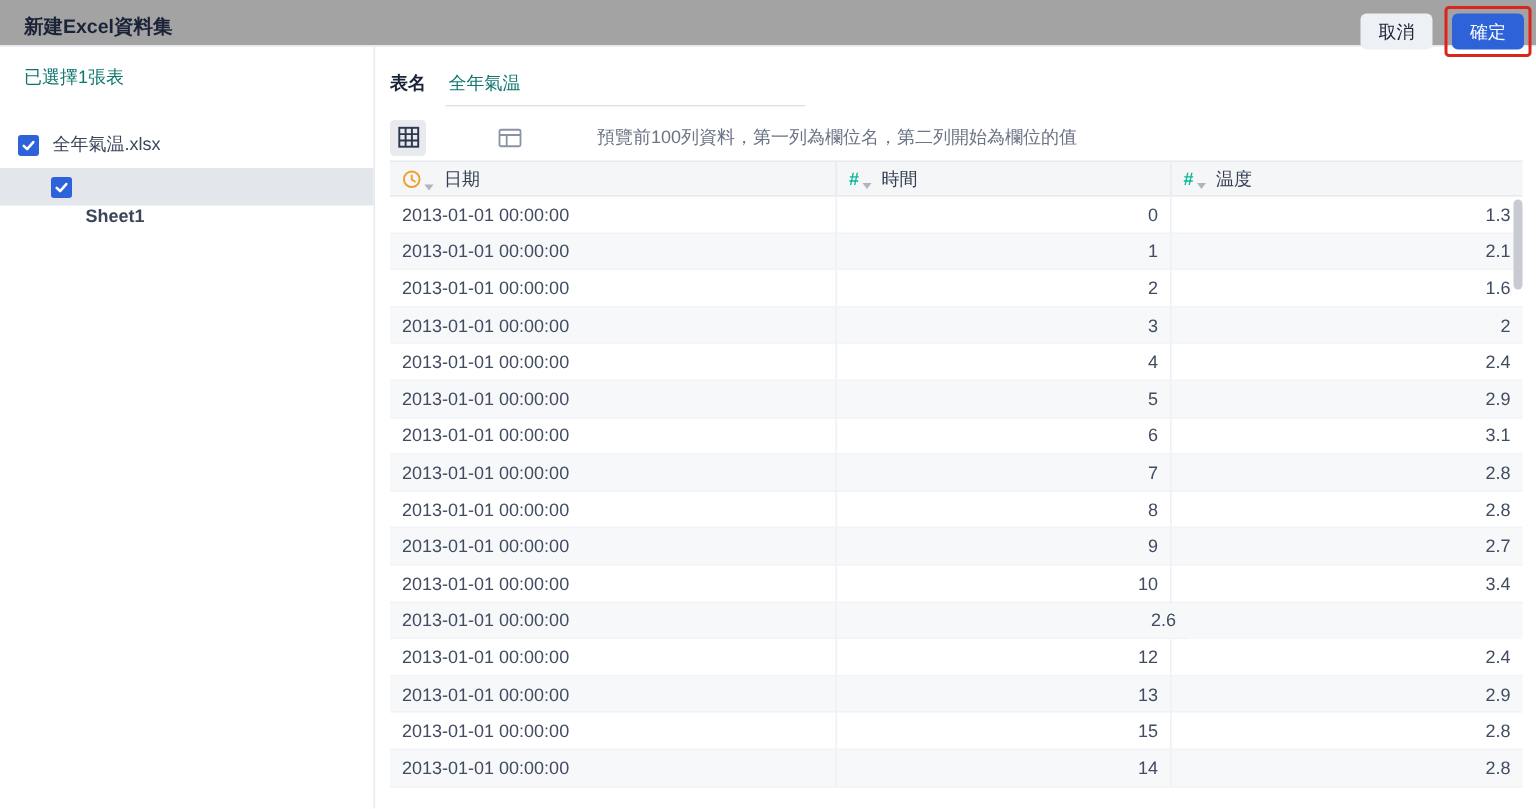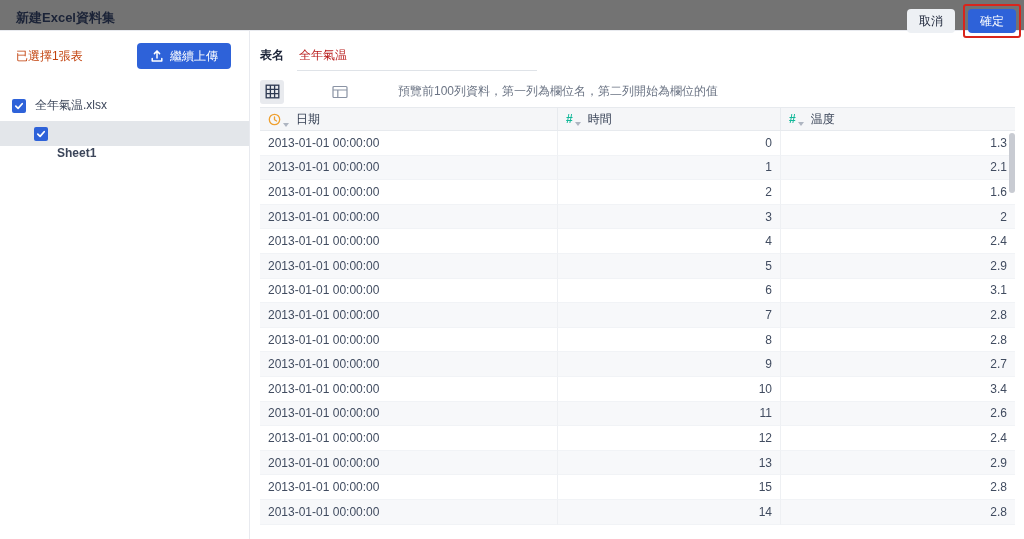--- a/index.html
+++ b/index.html
@@ -4,54 +4,54 @@
 <style>
   * { margin:0; padding:0; box-sizing:border-box; }
   html,body { width:1024px; height:539px; }
   body {
     position:relative; overflow:hidden; background:#ffffff;
     font-family:"Liberation Sans","DejaVu Sans",sans-serif;
     color:#1c2740; font-size:12px;
   }
   
   .topbar { position:absolute; top:0; left:0; right:0; height:31px;
-            border-bottom:1px solid #e8eaef; background:#737373; }
+            border-bottom:1px solid #e8eaef; background:#a3a3a3; }
   .dialog-title { position:absolute; left:16px; top:9px; font-size:13px; font-weight:bold; color:#1b2337; }
   .topbar-actions { position:absolute; right:3px; top:4px; display:flex; align-items:center; z-index:5;padding-left:44px; }
   .btn { border:none; cursor:pointer; font-size:12px; border-radius:4px; height:24px; padding:0 12px;
          font-family:inherit; }
   .btn-cancel { background:#edf0f4; color:#1b2337; margin-right:8px; }
   .annotation-box { display:inline-flex; border:2px solid #d9251c; border-radius:3px; padding:3px; }
   .btn-confirm { background:#2e62d9; color:#ffffff; }
   .corner-artifact { position:absolute; left:0; top:0; width:5px; height:4px; background:#34353d; }
 
   
   .sidebar { position:absolute; left:0; top:31px; bottom:0; width:250px;
              border-right:1px solid #e8eaef; background:#fff; }
   .sidebar-top { display:flex; align-items:center; justify-content:space-between;
                  padding:12px 18px 0 16px; }
-  .selected-count { color:#c2410c; }
+  .selected-count { color:#0f766e; }
   .btn-upload { display:inline-flex; align-items:center; gap:6px; background:#2e62d9; color:#fff;
                 border:none; border-radius:4px; height:26px; padding:0 13px; font-size:12px; cursor:pointer;
                 font-family:inherit; }
   .tree { margin-top:24px; }
   .tree-row { display:flex; align-items:center; height:25px; cursor:pointer; }
   .file-row { padding-left:12px; }
   .sheet-row { padding-left:34px; background:#e3e6ea; margin-top:3px; }
   .sheet-row .tree-label { font-weight:bold;margin-top:38px; }
   .tree-label { margin-left:9px; color:#3c465a; }
   .checkbox { width:14px; height:14px; background:#2e62d9; border-radius:2px; display:inline-flex;
               align-items:center; justify-content:center; flex:none; cursor:pointer; }
 
   
   .main { position:absolute; left:250px; top:31px; right:0; bottom:0; background:#fff; }
   .name-row { display:flex; align-items:baseline; margin:16px 0 0 10px; }
   .name-label { font-weight:bold; color:#1b2337; }
   .name-input { margin-left:13px; width:240px; border:none; outline:none; background:transparent;
-                border-bottom:1px solid #dfe3e8; font-size:12px; color:#b91c1c; padding:0 0 7px 2px;
+                border-bottom:1px solid #dfe3e8; font-size:12px; color:#0f766e; padding:0 0 7px 2px;
                 font-family:inherit; }
   .toolbar { display:flex; align-items:center; margin:9px 0 0 10px; height:24px;gap:36px; }
   .view-btn { width:24px; height:24px; border:none; background:transparent; border-radius:3px;
               display:inline-flex; align-items:center; justify-content:center; cursor:pointer; }
   .view-btn.active { background:#e8eaee; }
   .view-btn + .view-btn { margin-left:8px; }
   .hint { margin-left:10px; color:#6b7484; }
 
   
   .table { position:absolute; left:10px; right:9px; top:76px; }
@@ -85,30 +85,20 @@
     <button class="btn btn-cancel">取消</button>
     <span class="annotation-box">
       <button class="btn btn-confirm">確定</button>
     </span>
   </div>
 </div>
 
 <div class="sidebar">
   <div class="sidebar-top">
     <span class="selected-count">已選擇1張表</span>
-    <button class="btn-upload">
-      <span style="display:inline-flex">
-        <svg width="14" height="14" viewBox="0 0 14 14" fill="none" stroke="#ffffff" stroke-width="1.5" stroke-linecap="round" stroke-linejoin="round">
-          <path d="M7 9 V2.2"></path>
-            <path d="M4.4 4.6 L7 2 L9.6 4.6"></path>
-            <path d="M2.2 9.5 V12 H11.8 V9.5"></path>
-        </svg>
-      </span>
-      <span>繼續上傳</span>
-    </button>
   </div>
   <div class="tree">
     <div class="tree-row file-row">
       <span class="checkbox">
         <svg width="10" height="10" viewBox="0 0 10 10" fill="none" stroke="#ffffff" stroke-width="1.7" stroke-linecap="round" stroke-linejoin="round">
             <polyline points="1.8,5.2 4.1,7.4 8.2,2.7"></polyline>
           </svg>
       </span>
       <span class="tree-label">全年氣温.xlsx</span>
     </div>
@@ -223,21 +213,20 @@
           <div class="tcell c1 num">9</div>
           <div class="tcell c2 num">2.7</div>
         </div>
         <div class="trow">
           <div class="tcell c0">2013-01-01 00:00:00</div>
           <div class="tcell c1 num">10</div>
           <div class="tcell c2 num">3.4</div>
         </div>
         <div class="trow alt">
           <div class="tcell c0">2013-01-01 00:00:00</div>
-          <div class="tcell c1 num">11</div>
           <div class="tcell c2 num">2.6</div>
         </div>
         <div class="trow">
           <div class="tcell c0">2013-01-01 00:00:00</div>
           <div class="tcell c1 num">12</div>
           <div class="tcell c2 num">2.4</div>
         </div>
         <div class="trow alt">
           <div class="tcell c0">2013-01-01 00:00:00</div>
           <div class="tcell c1 num">13</div>

